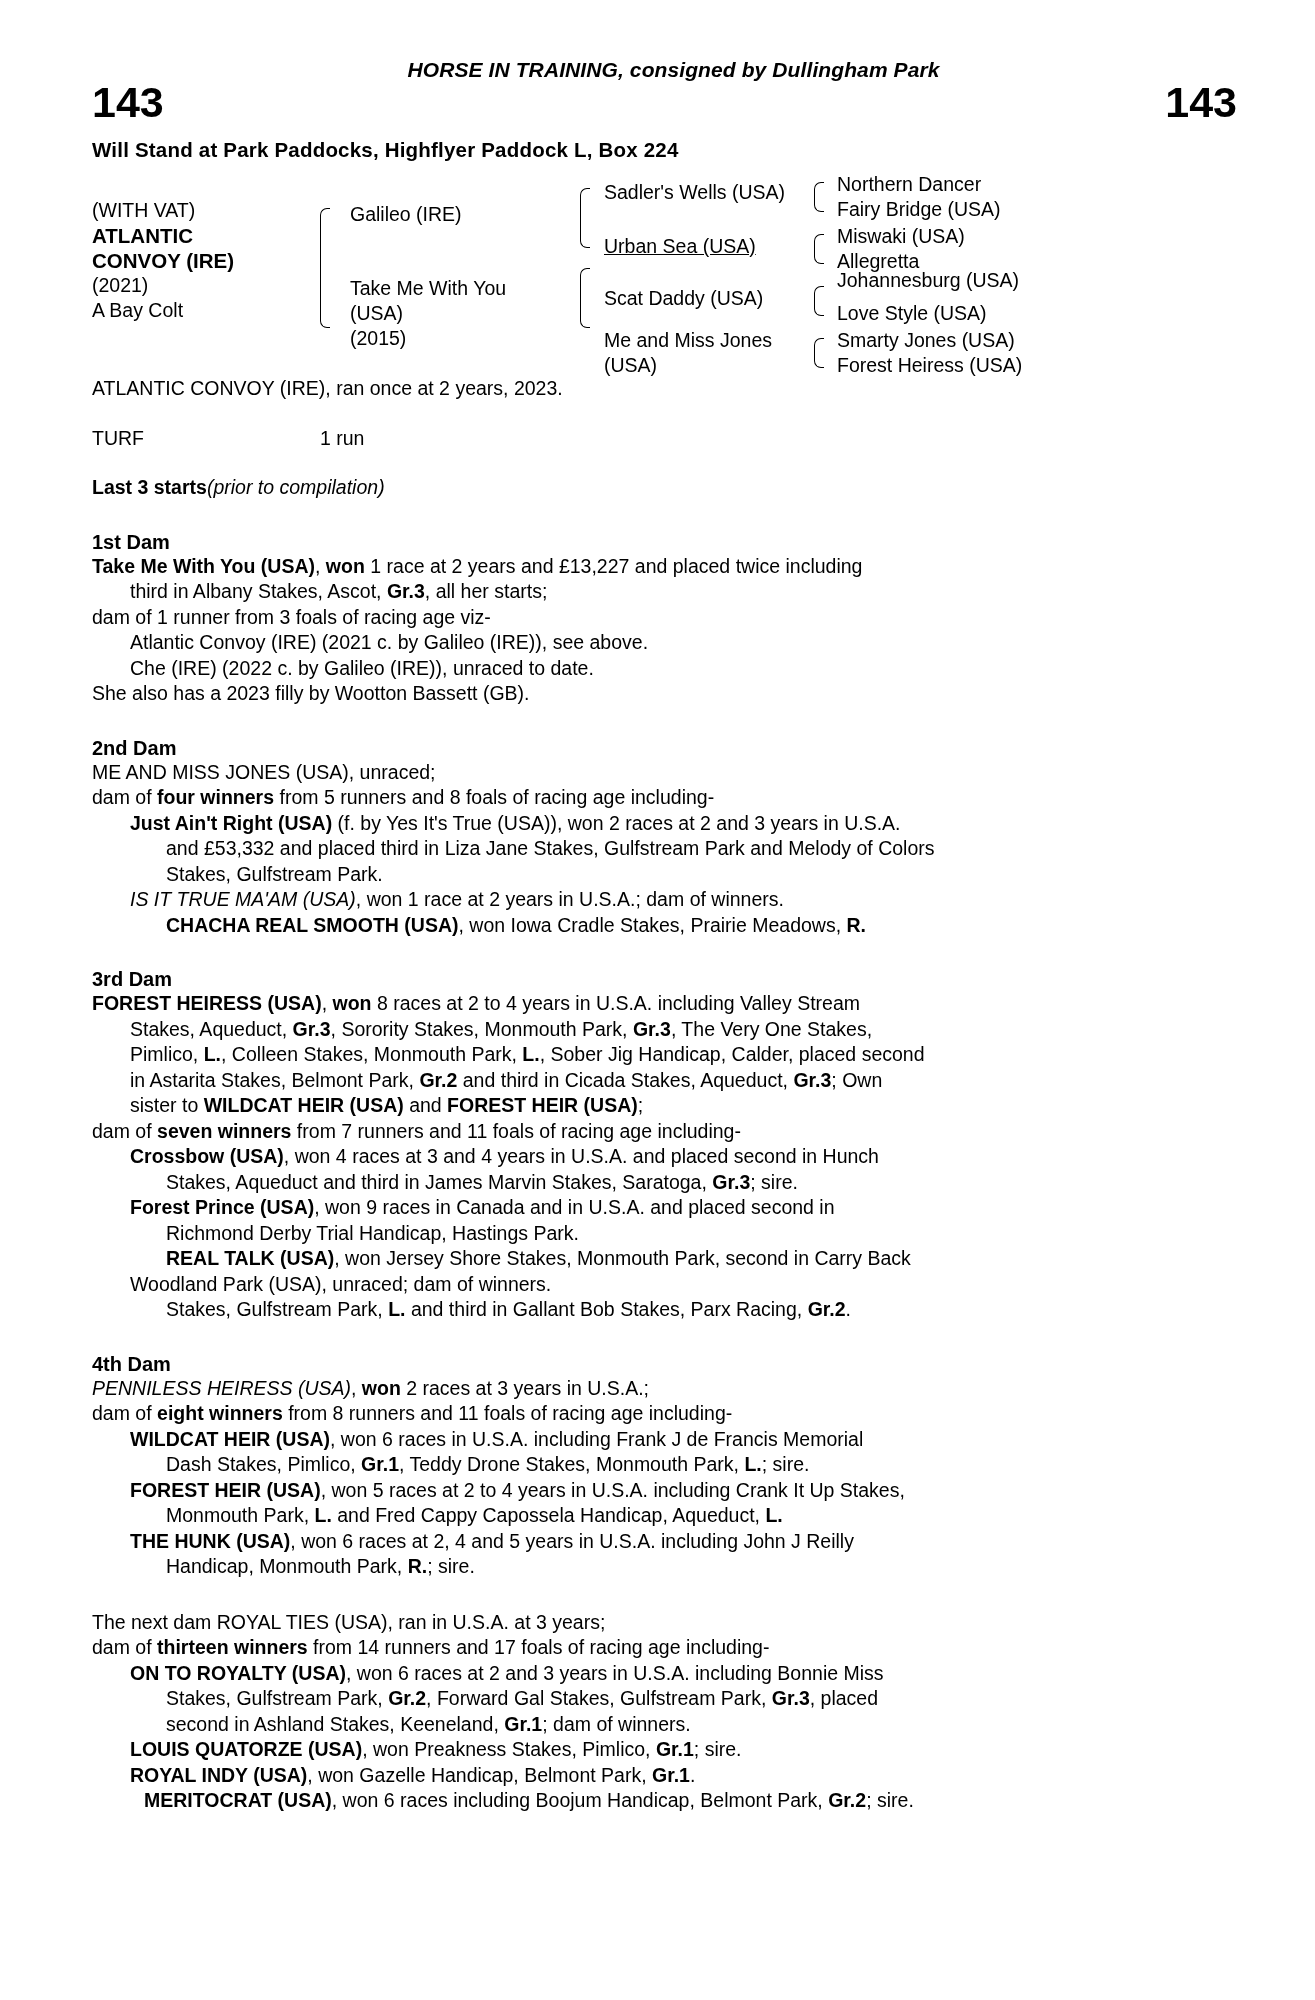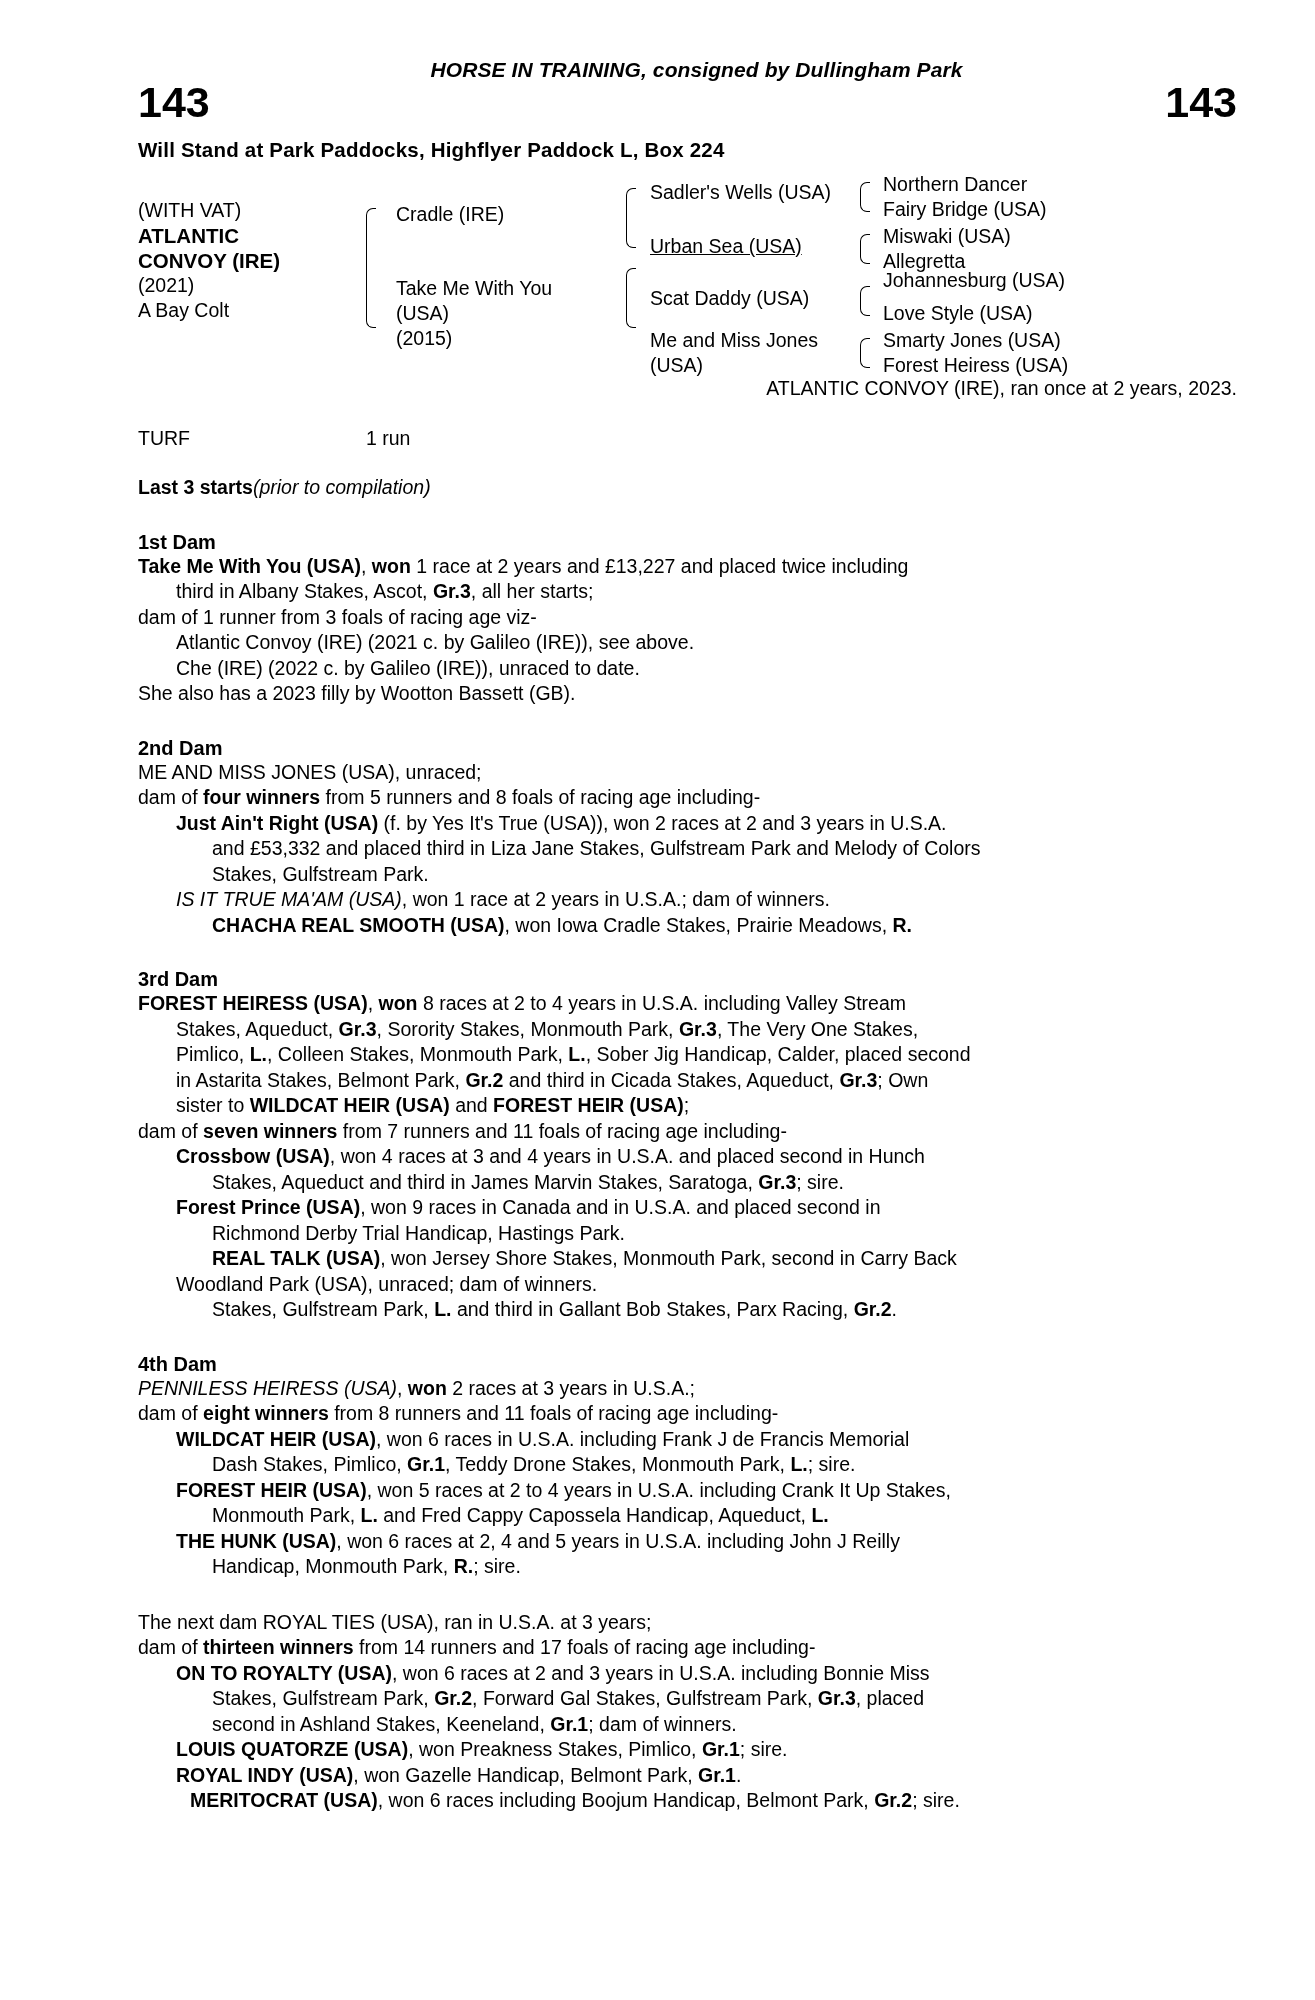--- a/index.html
+++ b/index.html
@@ -16,21 +16,20 @@
   }
   .page {
     position: relative;
     width: 1315px;
     min-height: 2000px;
     padding: 0;
     box-sizing: border-box;
   }
   .inner {
     padding: 58px 78px 40px 92px;
-    margin-left: 46px;
   }
   
   .consign-line {
     text-align: center;
     font-style: italic;
     font-weight: bold;
     font-size: 21px;
     letter-spacing: .1px;
     margin: 0 0 2px 0;
     padding-left: 18px;
@@ -101,21 +100,21 @@
     display: flex;
   }
   .turf-label { width: 228px; }
   .starts-row { display: flex; }
   .sr-date { width: 110px; }
   .sr-pos { width: 84px; }
   .sr-class { flex: 1; }
   .sr-course { width: 150px; }
   .sr-going { width: 80px; }
   .sr-dist { width: 40px; text-align: left;}
-  .nojust { text-align: right; }
+  .nojust { text-align: left; }
 </style>
 </head>
 <body>
 
 <div class="page">
  <div class="inner">
 
   <div class="consign-line">HORSE IN TRAINING, consigned by Dullingham Park</div>
 
   <div class="lot-row">
@@ -131,21 +130,21 @@
       <div>(WITH VAT)</div>
       <div class="name">ATLANTIC</div>
       <div class="name">CONVOY (IRE)</div>
       <div>(2021)</div>
       <div>A Bay Colt</div>
     </div>
 
     <div class="brace" style="left:228px; top:32px; height:118px;"></div>
 
     <div class="col2">
-      <div class="r" style="top:26px;">Cradle (IRE)</div>
+      <div class="r" style="top:26px;">Galileo (IRE)</div>
       <div class="r" style="top:100px;">Take Me With You</div>
       <div class="r" style="top:125px;">(USA)</div>
       <div class="r" style="top:150px;">(2015)</div>
     </div>
 
     <div class="brace" style="left:488px; top:12px; height:58px;"></div>
 
     <div class="brace" style="left:488px; top:92px; height:58px;"></div>
 
     <div class="col3">

